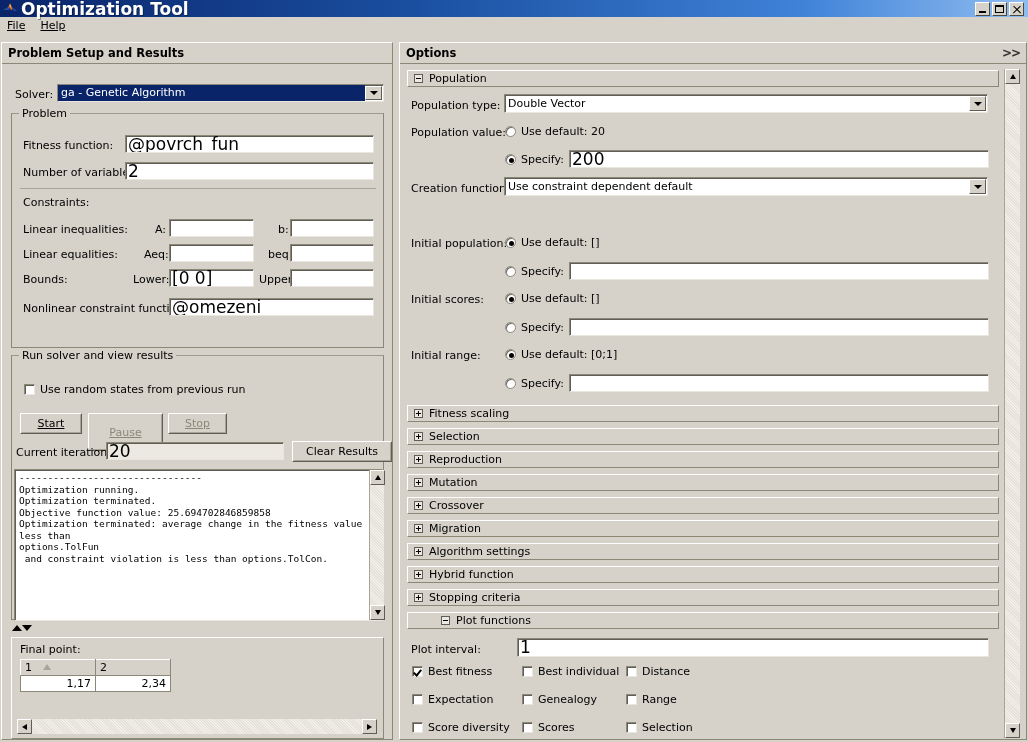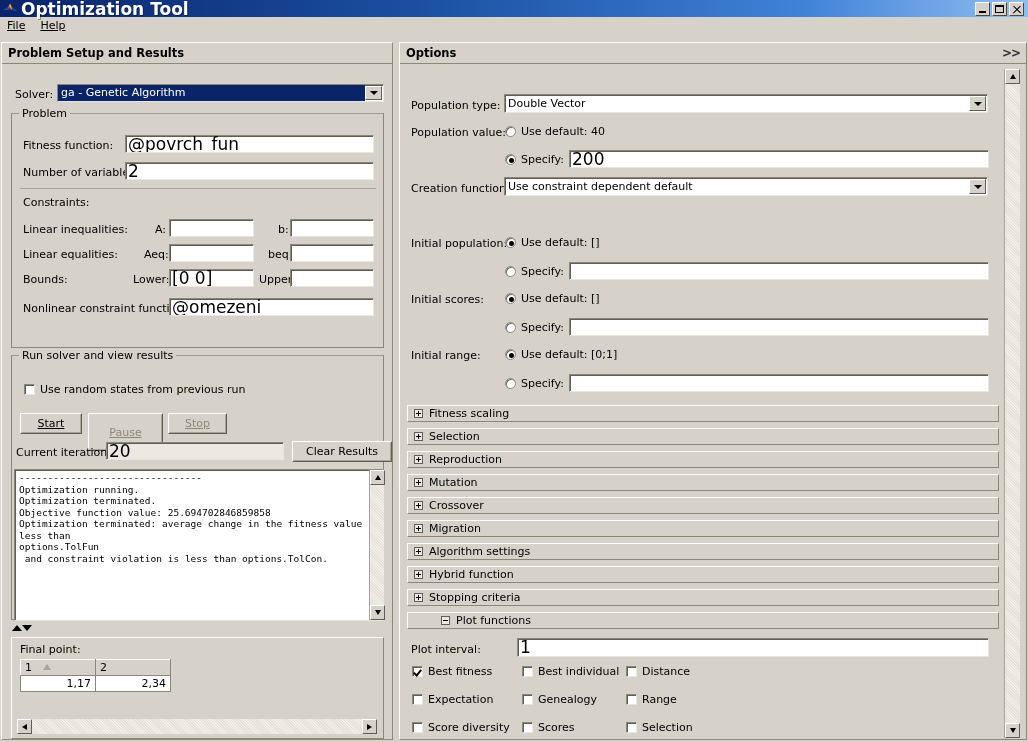--- a/index.html
+++ b/index.html
@@ -357,33 +357,37 @@
         </div>
       </div>
     </div>
 
     <div class="panel panel-right">
       <div class="panel-head">
         <span>Options</span>
         <span class="dbl">&gt;&gt;</span>
       </div>
 
+      <div class="sec-head" style="top:27px;">
+        <span class="exp"></span>
+        <span>Population</span>
+      </div>
 
       <span class="lbl" style="left:11px;top:56px;">Population type:</span>
       <div class="combo" style="left:104px;top:51px;width:484px;height:19px;">
         <span class="cv">Double Vector</span>
         <span class="arrow">
             <i class="tri-d"></i>
           </span>
       </div>
 
       <span class="lbl" style="left:11px;top:83px;">Population value:</span>
       <div class="rdo" style="left:105px;top:82px;">
         <span class="circ"></span>
-        <span>Use default: 40</span>
+        <span>Use default: 20</span>
       </div>
       <div class="rdo on" style="left:105px;top:110px;">
         <span class="circ"></span>
         <span>Specify:</span>
       </div>
       <div class="tf" style="left:169px;top:107px;width:420px;height:18px;">200</div>
 
       <span class="lbl" style="left:11px;top:139px;">Creation function:</span>
       <div class="combo" style="left:104px;top:134px;width:484px;height:19px;gap:36px;">
         <span class="cv">Use constraint dependent default</span>

